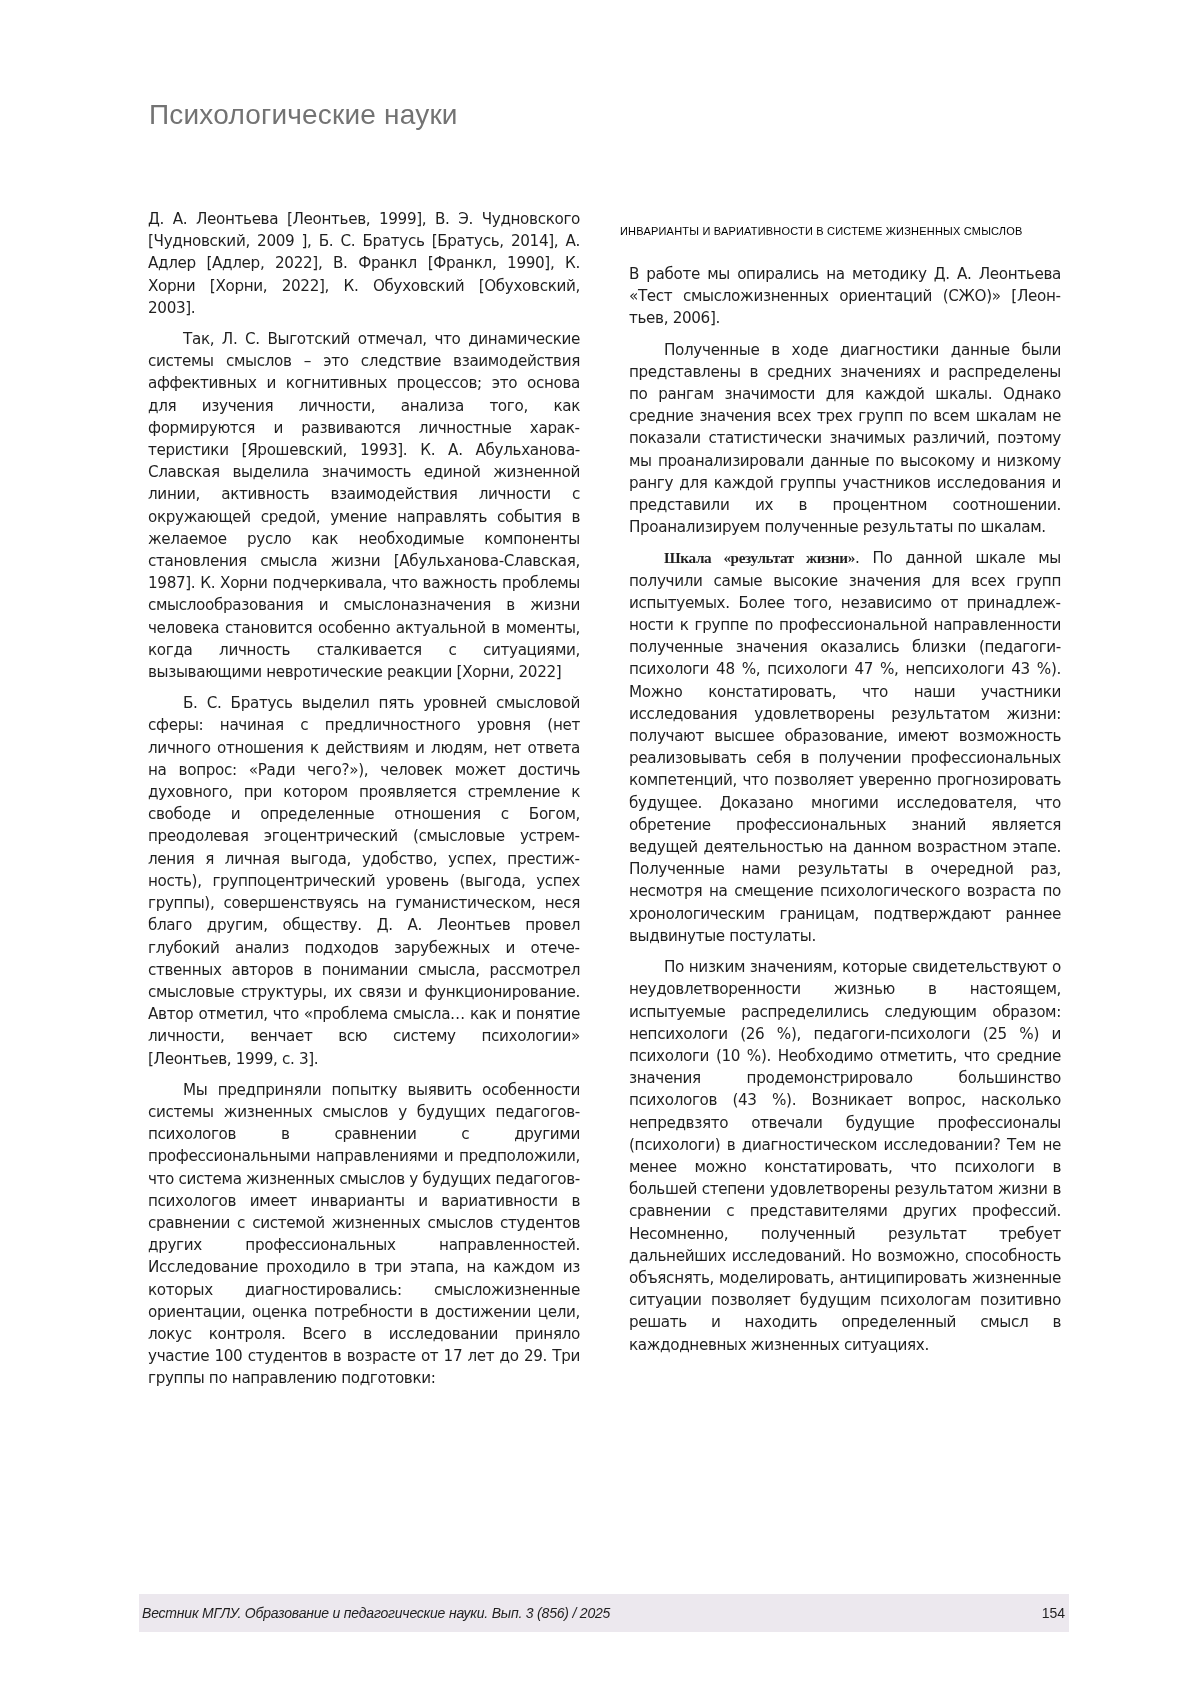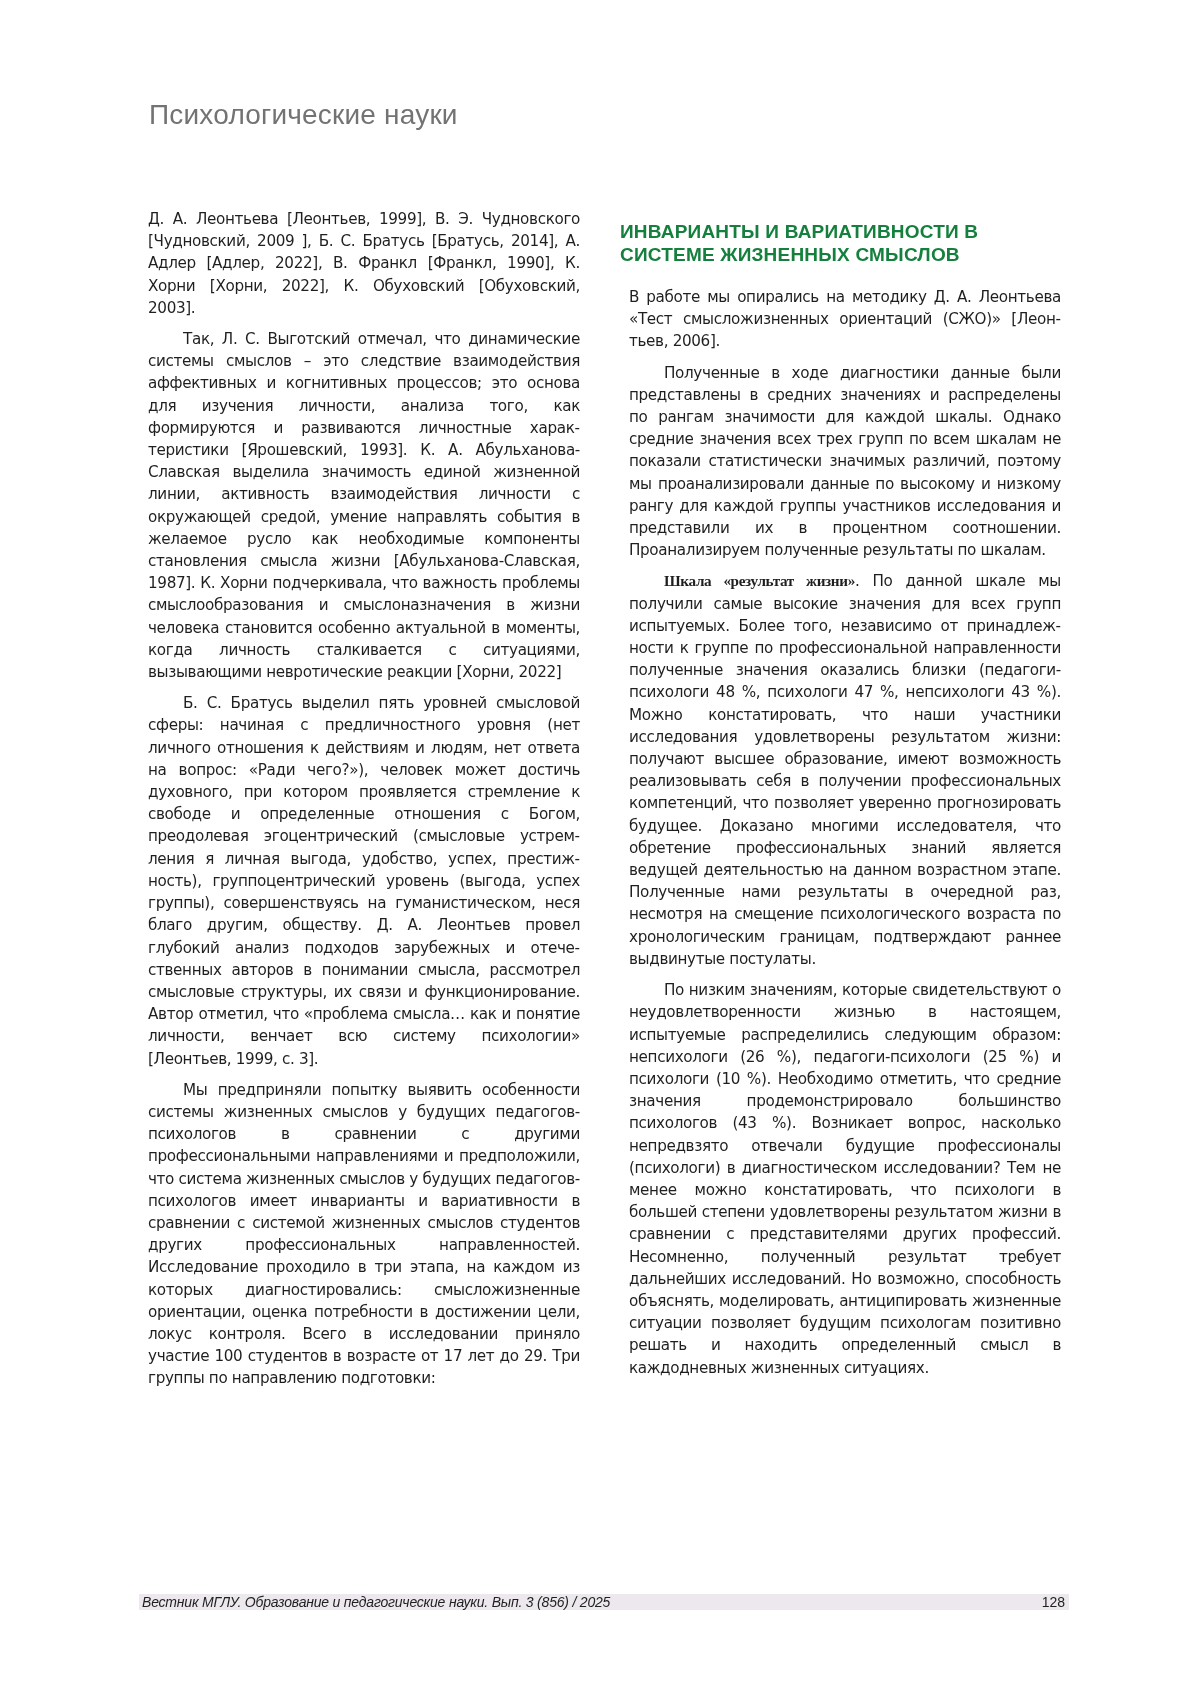--- a/index.html
+++ b/index.html
@@ -12,27 +12,27 @@
   .col {
     position: absolute; top: 199px; width: 450px;
     font-family: "DejaVu Sans", sans-serif; font-size: 15.2px; line-height: 22.2px;
     text-align: justify; hyphens: manual; letter-spacing: -0.35px;
   }
   .col-left { left: 139px; }
   .col-right { left: 620px; }
   .col p { margin: 9px; }
   .col p.indent { text-indent: 35px; }
   .heading {
-    font-family: "Liberation Sans", sans-serif; font-weight: bold; font-size: 19px;
-    color: #15803d; line-height: 23px; text-align: left; letter-spacing: 0.2px;
+    font-family: "Liberation Sans", sans-serif; font-weight: normal; font-size: 11px;
+    color: #000000; line-height: 23px; text-align: left; letter-spacing: 0.2px;
     margin: 21px 0 20px 0 !important;
   }
   .bold-lead { font-weight: bold; font-family: Liberation Serif, serif; }
   .footer {
-    position: absolute; left: 139px; top: 1594px; width: 930px; height: 16px;
+    position: absolute; left: 139px; top: 1594px; width: 930px; height: 38px;
     background: #ece8ee; display: flex; justify-content: space-between; align-items: center;
     font-family: "Liberation Sans", sans-serif; font-size: 14px;
   }
   .footer-journal { font-style: italic; color: #1f1f1f; padding-left: 3px; letter-spacing: -0.2px; }
   .footer-page { color: #1f1f1f; padding-right: 4px; }
 </style>
 </head>
 <body>
 
 <h1 class="section-title">Психологические науки</h1>
@@ -47,14 +47,14 @@
 <div class="col col-right">
   <p class="heading">ИНВАРИАНТЫ И ВАРИАТИВНОСТИ В СИСТЕМЕ ЖИЗНЕННЫХ СМЫСЛОВ</p>
   <p>В работе мы опирались на методику Д. А. Леонтьева «Тест смысложизненных ориентаций (СЖО)» [Леон­тьев, 2006].</p>
   <p class="indent">Полученные в ходе диагностики данные были представлены в средних значениях и распреде­лены по рангам значимости для каждой шкалы. Однако средние значения всех трех групп по всем шкалам не показали статистически значимых раз­личий, поэтому мы проанализировали данные по высокому и низкому рангу для каждой группы участников исследования и представили их в про­центном соотношении. Проанализируем получен­ные результаты по шкалам.</p>
   <p class="indent"><span class="bold-lead">Шкала «результат жизни»</span><span>. По данной шкале мы получили самые высокие значения для всех групп испытуемых. Более того, независимо от принадлеж­ности к группе по профессиональной направленно­сти полученные значения оказались близки (педа­гоги-психологи 48 %, психологи 47 %, непсихологи 43 %). Можно констатировать, что наши участники исследования удовлетворены результатом жизни: получают высшее образование, имеют возможность реализовывать себя в получении профессиональных компетенций, что позволяет уверенно прогнозиро­вать будущее. Доказано многими исследователя, что обретение профессиональных знаний является ведущей деятельностью на данном возрастном эта­пе. Полученные нами результаты в очередной раз, несмотря на смещение психологического возрас­та по хронологическим границам, подтверждают раннее выдвинутые постулаты.</span></p>
   <p class="indent">По низким значениям, которые свидетельству­ют о неудовлетворенности жизнью в настоящем, испытуемые распределились следующим образом: непсихологи (26 %), педагоги-психологи (25 %) и психологи (10 %).  Необходимо отметить, что средние значения продемонстрировало большин­ство психологов (43 %). Возникает вопрос, насколь­ко непредвзято отвечали будущие профессионалы (психологи) в диагностическом исследовании? Тем не менее можно констатировать, что психологи в большей степени удовлетворены результатом жизни в сравнении с представителями других про­фессий. Несомненно, полученный результат требует дальнейших исследований. Но возможно, способ­ность объяснять, моделировать, антиципировать жизненные ситуации позволяет будущим психоло­гам позитивно решать и находить определенный смысл в каждодневных жизненных ситуациях.</p>
 </div>
 
 <div class="footer">
   <span class="footer-journal">Вестник МГЛУ. Образование и педагогические науки. Вып. 3 (856) / 2025</span>
-  <span class="footer-page">128</span>
+  <span class="footer-page">154</span>
 </div>
 
 </body></html>

